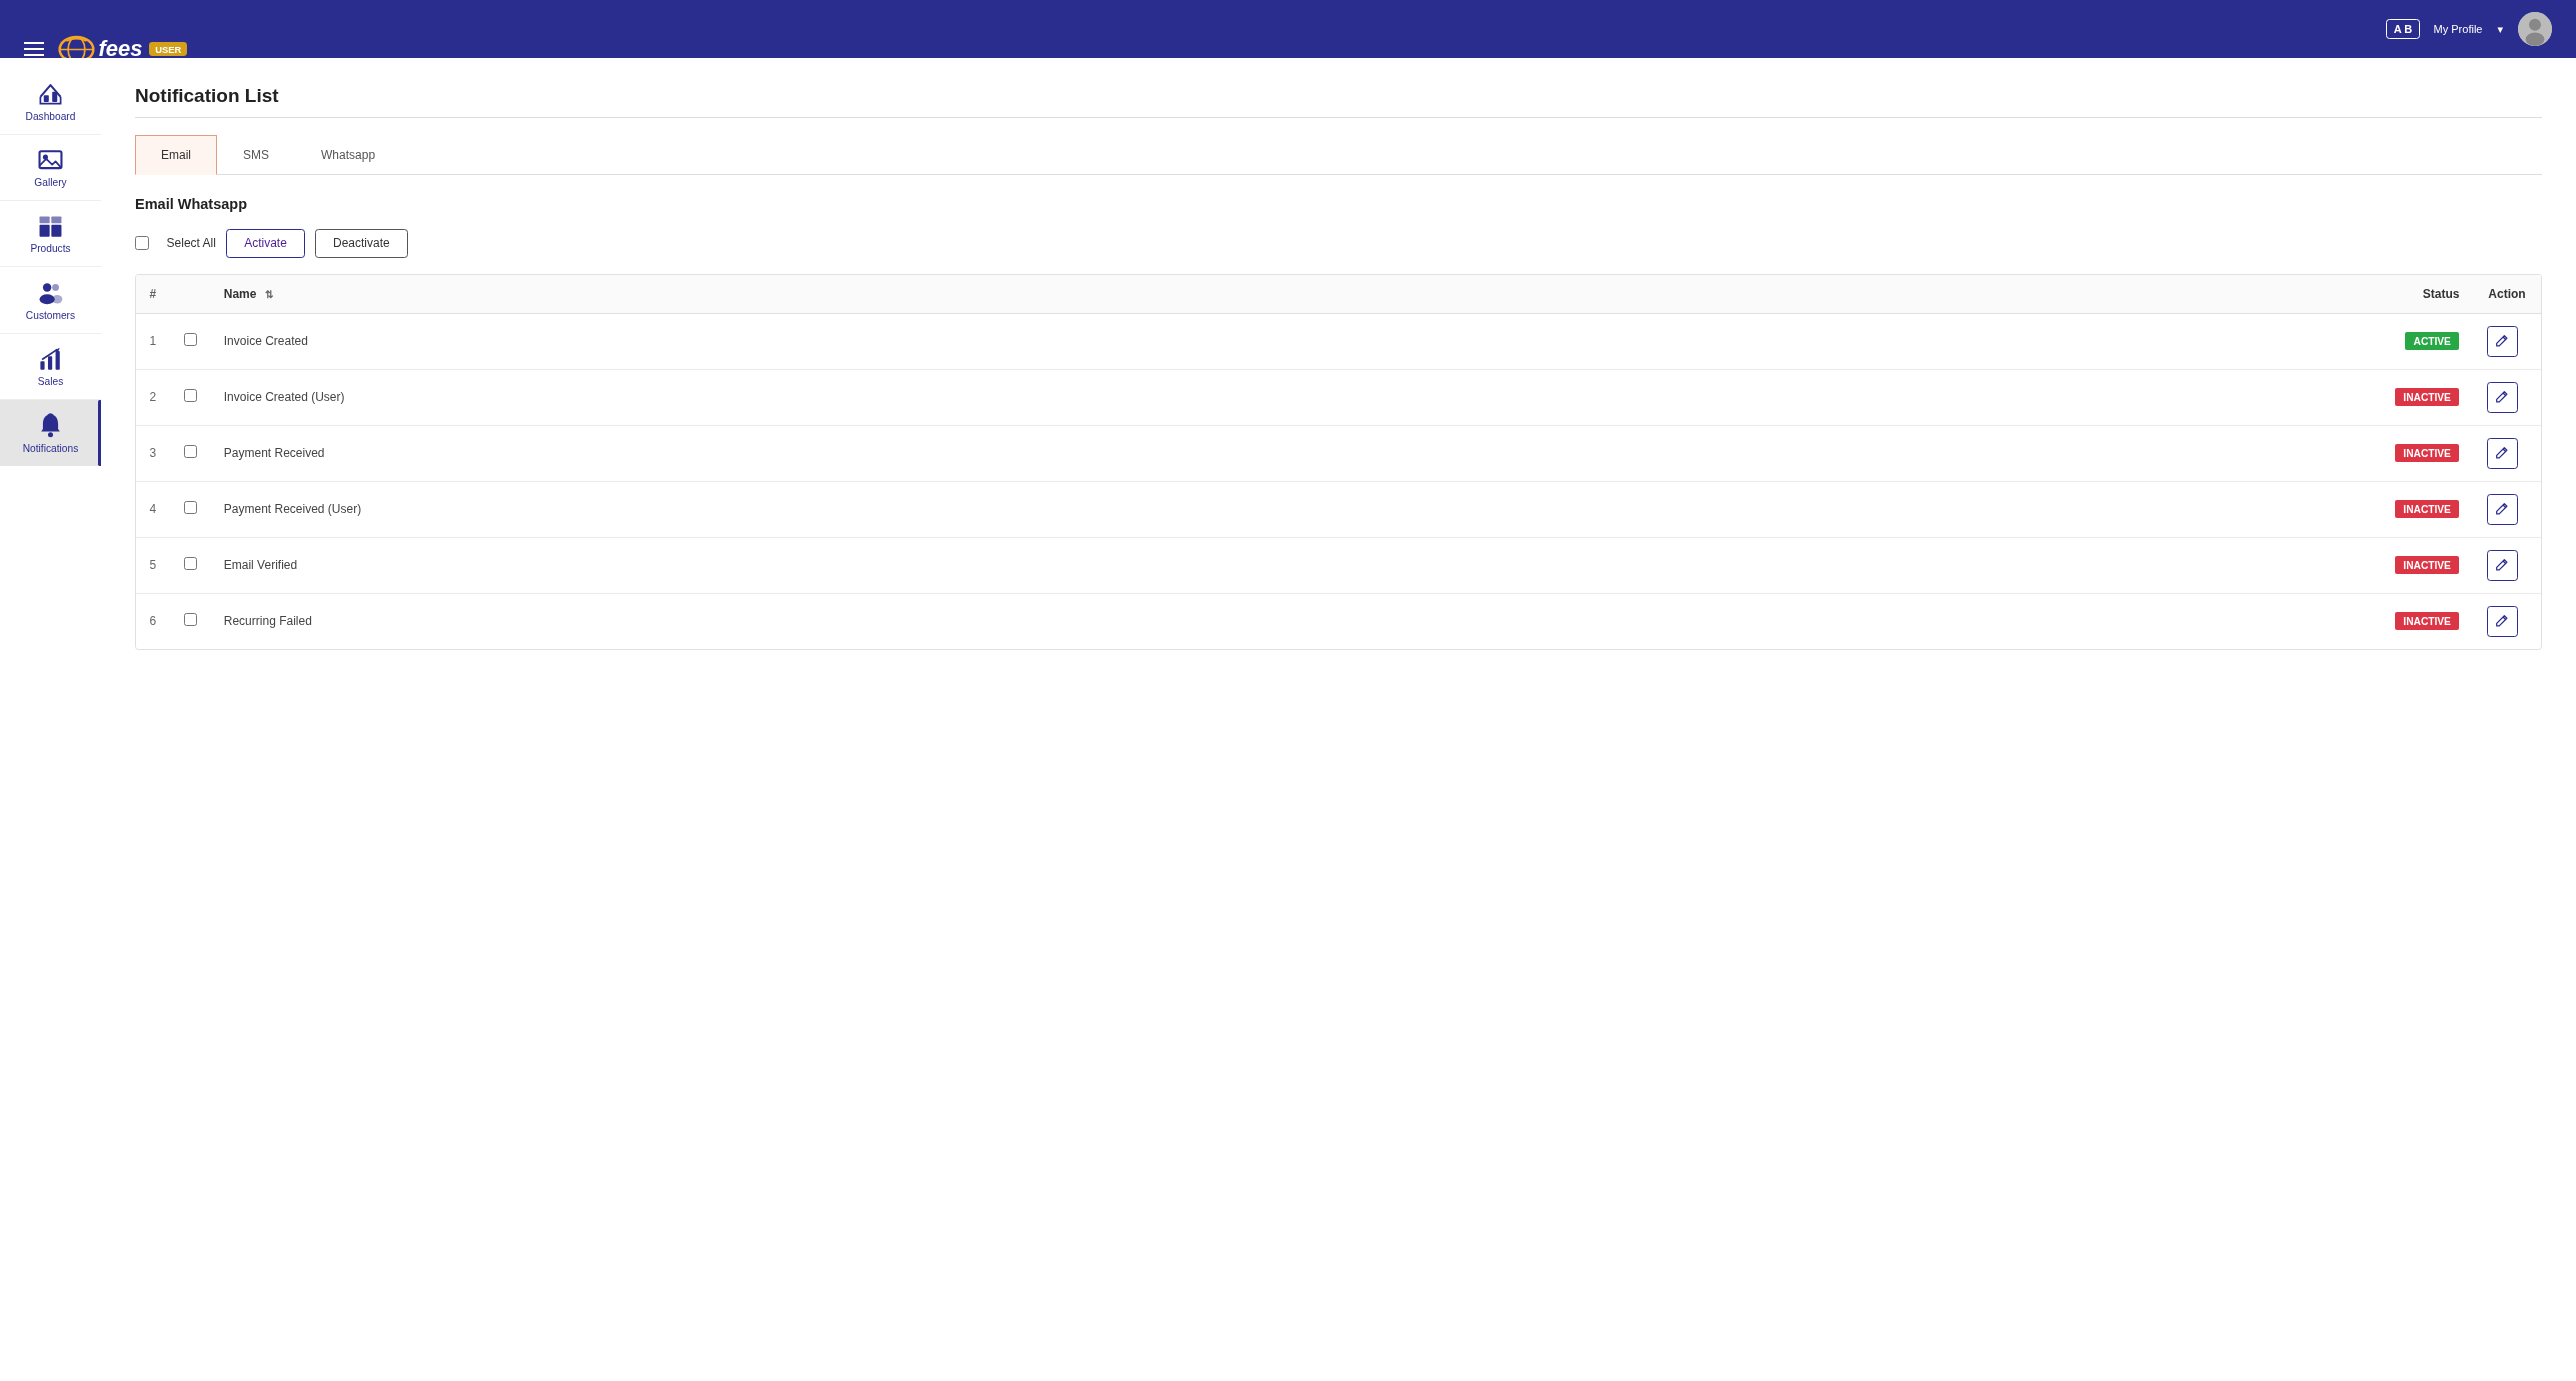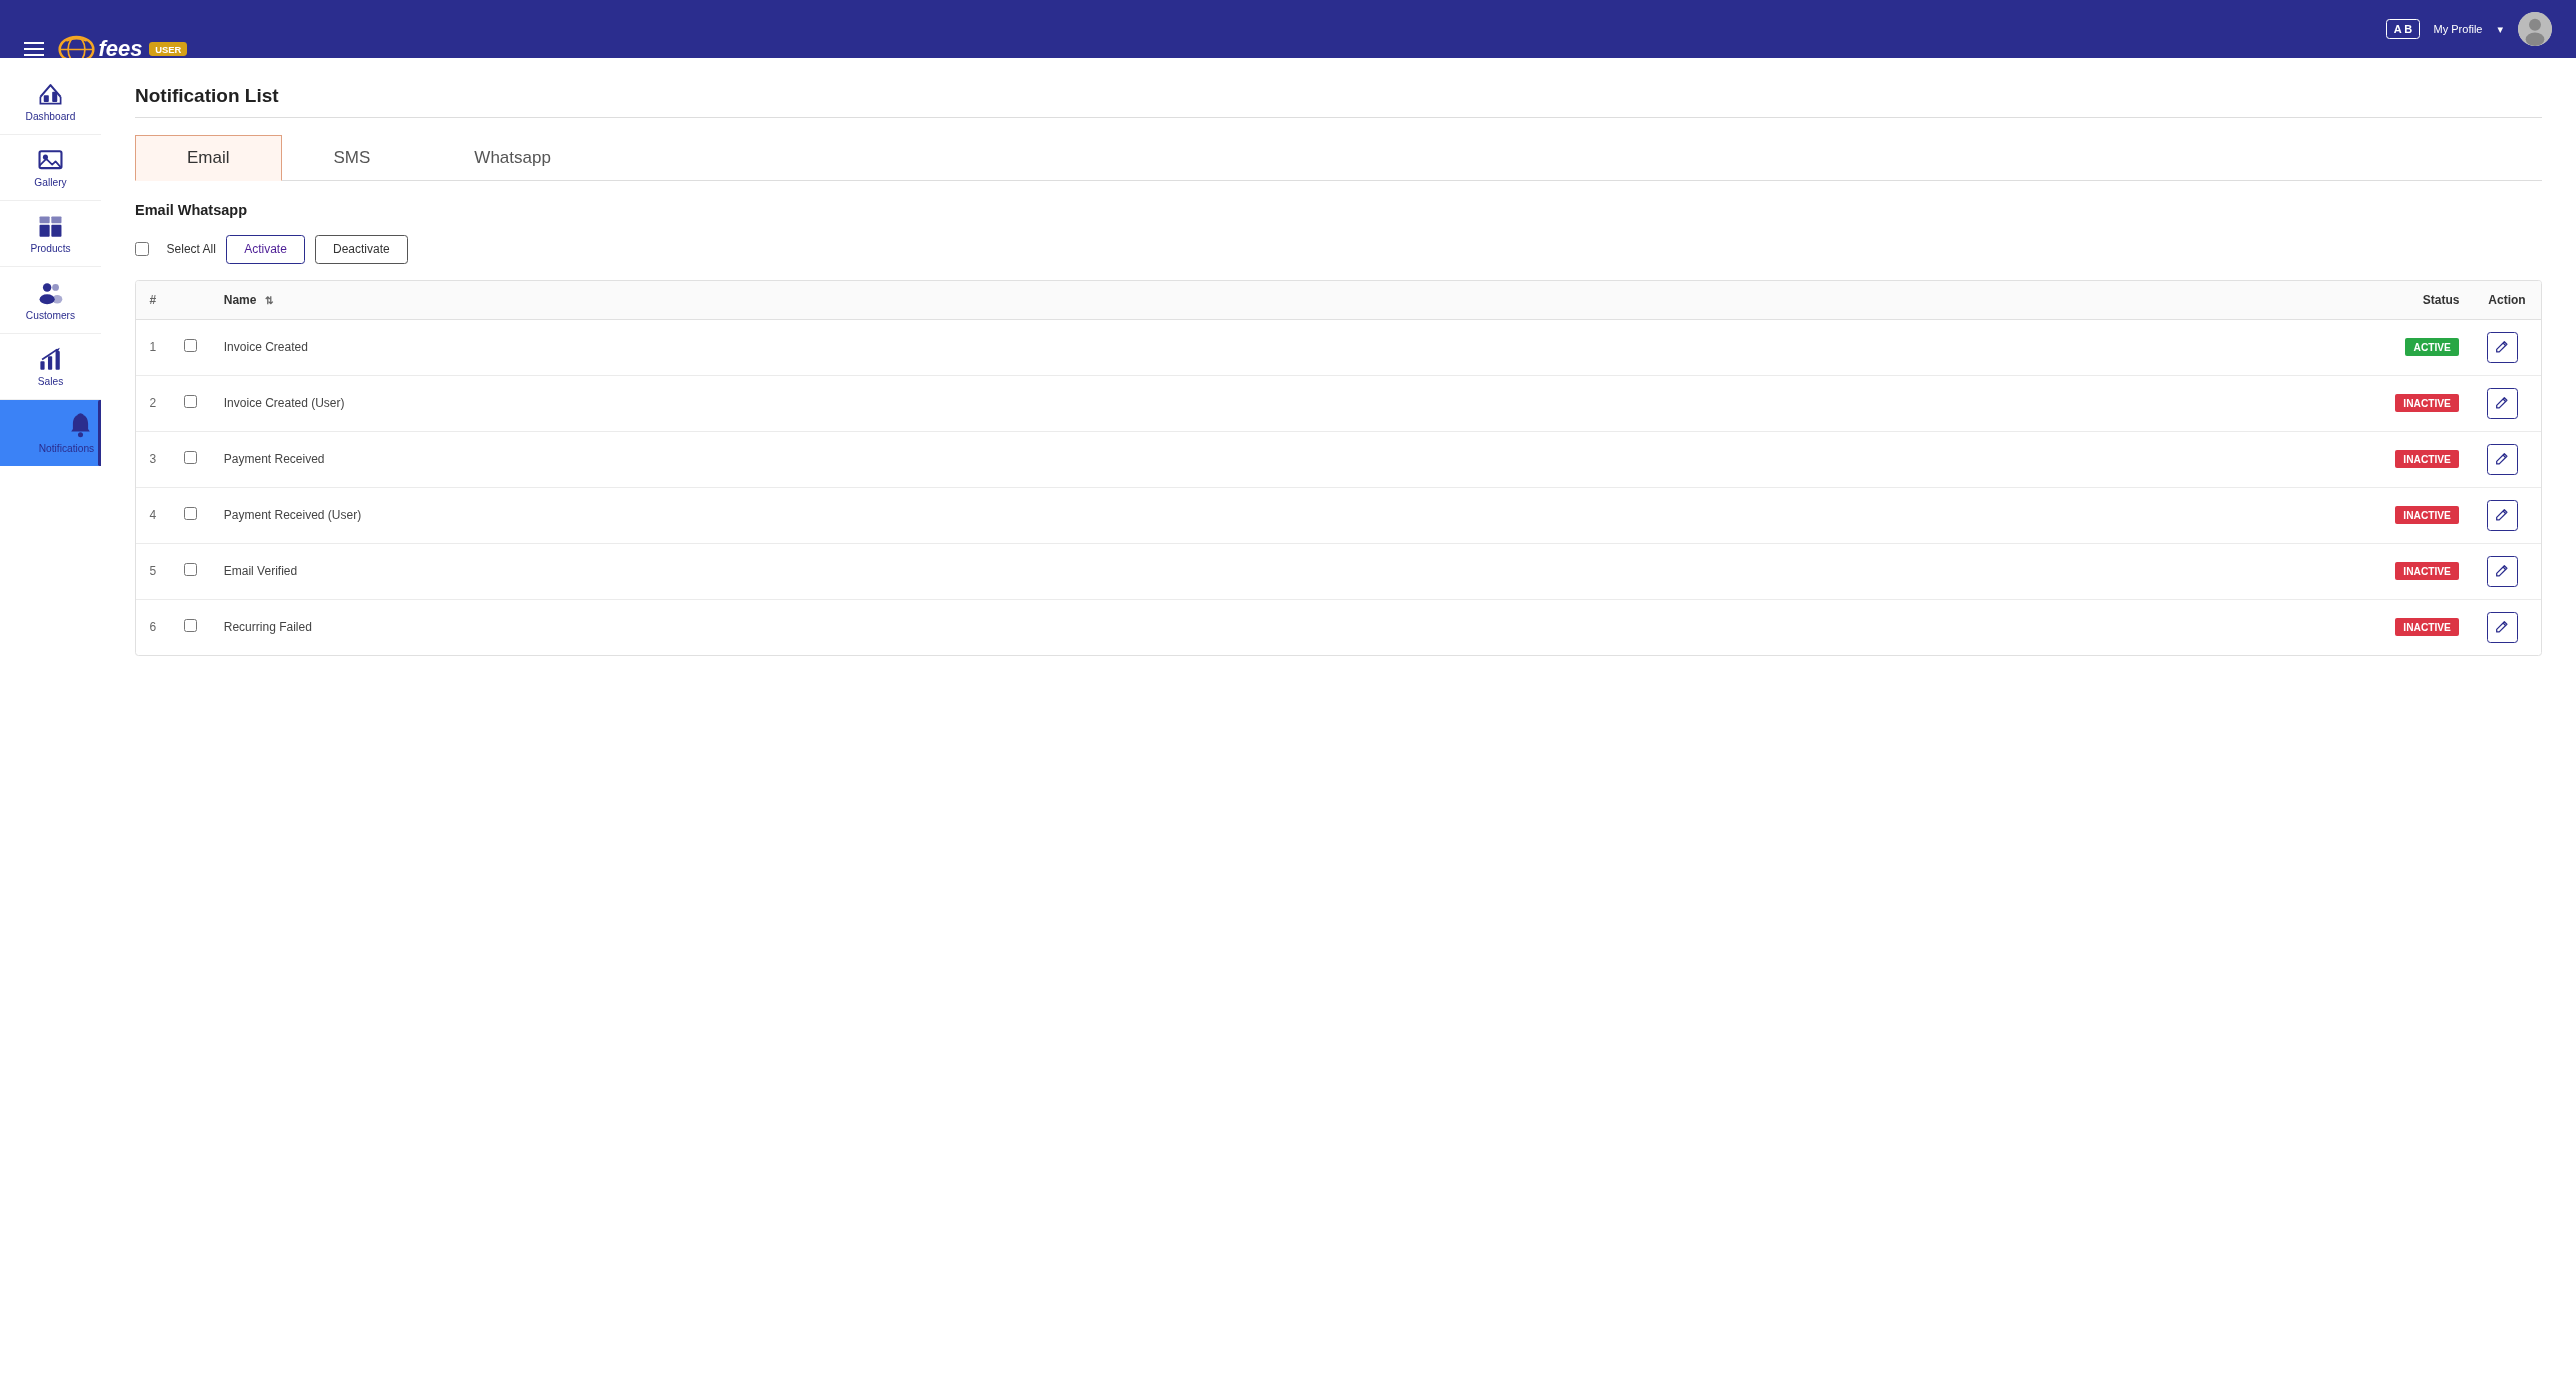--- a/index.html
+++ b/index.html
@@ -50,34 +50,34 @@
       padding: 12px 6.8px;
       width: 100%;
       cursor: pointer;
       color: #2b2d8e;
       font-size: 11px;
       font-weight: 500;
       border-bottom: 0.9px solid #eee;
       text-align: center;
     }
     .sidebar-item:last-child { border-bottom: none; }
-    .sidebar-item.active { background: #3b82f6; align-items: flex-end; }
+    .sidebar-item.active { background: #e5e5e5; }
     .sidebar-item svg { width: 27px; height: 27px; margin-bottom: 3.4px; fill: #2b2d8e; }
     .sidebar-item-label { font-size: 10.2px; }
 
     
     .main { flex: 1; overflow-y: auto; padding: 27px 34px; background: white; }
     .page-title { font-size: 19px; font-weight: 600; color: #222; margin-bottom: 10.2px; }
     .divider { border: none; border-top: 0.9px solid #ddd; margin-bottom: 17px; }
 
     
     .tabs { display: flex; border-bottom: 0.9px solid #ddd; margin-bottom: 20.4px; }
     .tab {
-      padding: 12px 51px;
-      font-size: 17px;
+      padding: 12px 25px;
+      font-size: 12px;
       cursor: pointer;
       color: #555;
       border: 0.9px solid transparent;
       border-bottom: none;
       margin-bottom: -0.9px;
     }
     .tab.active {
       background: #fff5f0;
       border-color: #e0a080;
       border-bottom: 0.9px solid #fff5f0;

